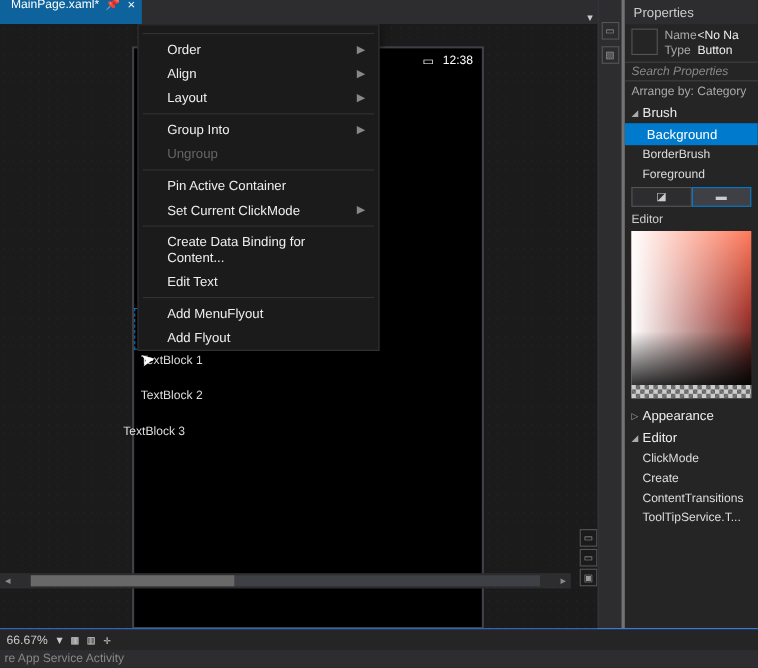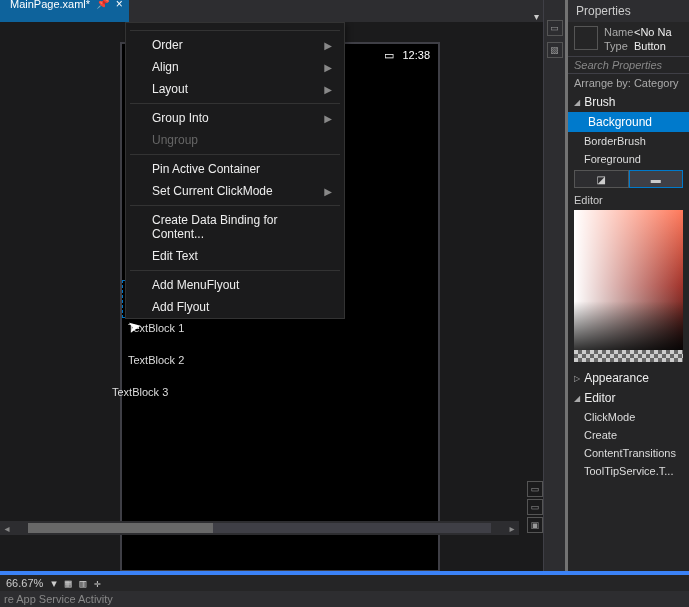--- a/index.html
+++ b/index.html
@@ -61,21 +61,21 @@
   .signal-icon span { width: 4px; background: #444; display: inline-block; }
   .signal-icon span:nth-child(1){height:6px;} .signal-icon span:nth-child(2){height:9px;}
   .signal-icon span:nth-child(3){height:12px;} .signal-icon span:nth-child(4){height:15px;}
   .cursor {
     position: absolute; left: 128px; top: 295px; z-index: 60; color: #fff; font-size: 16px;
     transform: rotate(-10deg);
   }
   
   .status-bar {
     height: 20px; background: #252526; display: flex; align-items: center; gap: 8px; padding: 0 6px;
-    color: #ccc; font-size: 11px; border-top: 4px solid #3b82f6;
+    color: #ccc; font-size: 11px; border-top: 1px solid #3b82f6;
   }
   .status-bar .grid-icn, .status-bar .snap-icn { font-family: monospace; }
   .bottom-activity { height: 16px; background: #2d2d30; color: #888; font-size: 11px; padding-left: 4px; display:flex; align-items:center; }
   
   .right-rail {
     width: 22px; background: #2d2d30; display: flex; flex-direction: column; align-items: center; gap: 6px; padding-top: 20px;
     border-left: 1px solid #3f3f46;
   }
   .rail-icn { width: 16px; height: 16px; border: 1px solid #555; font-size: 9px; display: flex; align-items:center; justify-content:center; color:#999; }
   .right-rail-bottom { position: absolute; right: 0; bottom: 38px; display:flex; flex-direction:column; gap:2px; }

